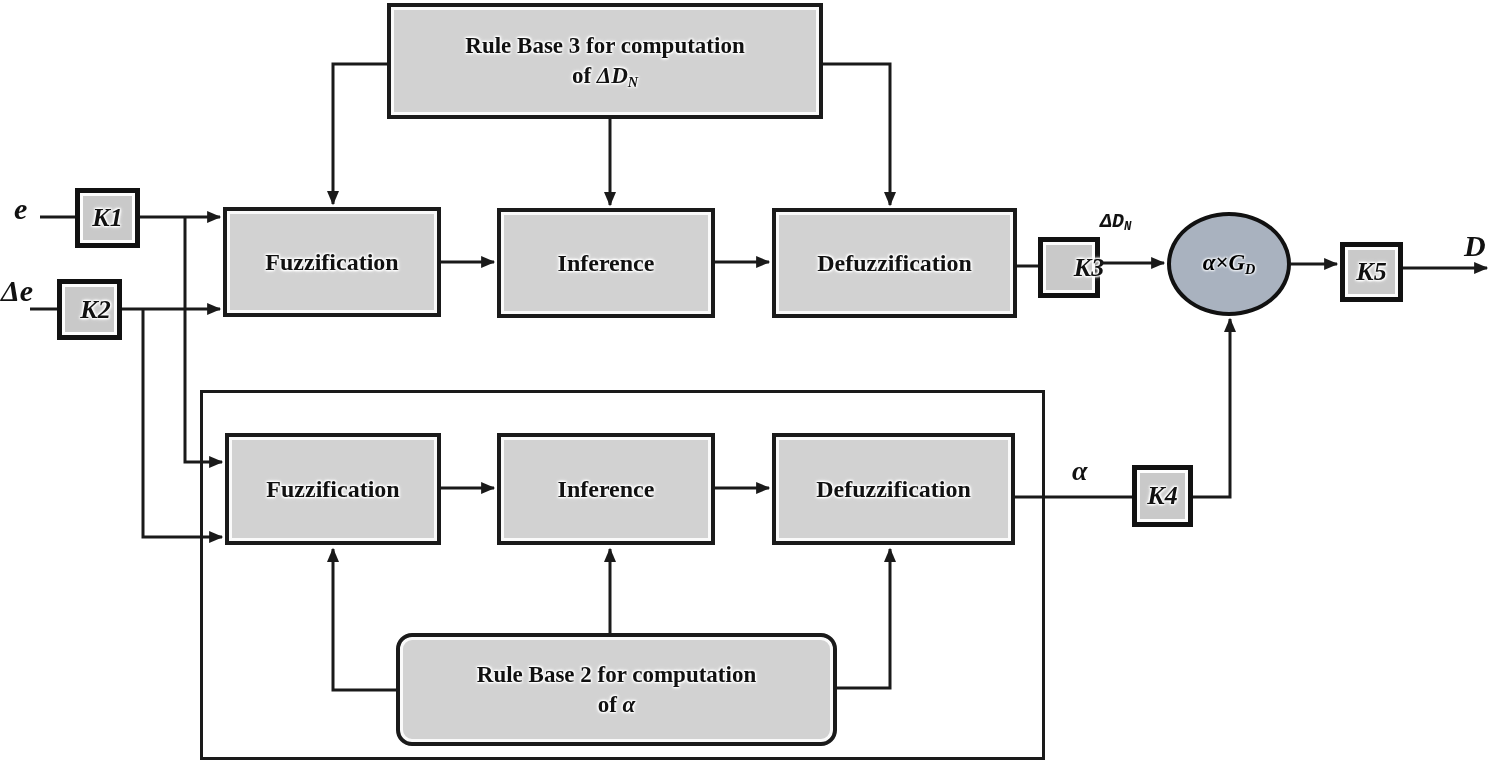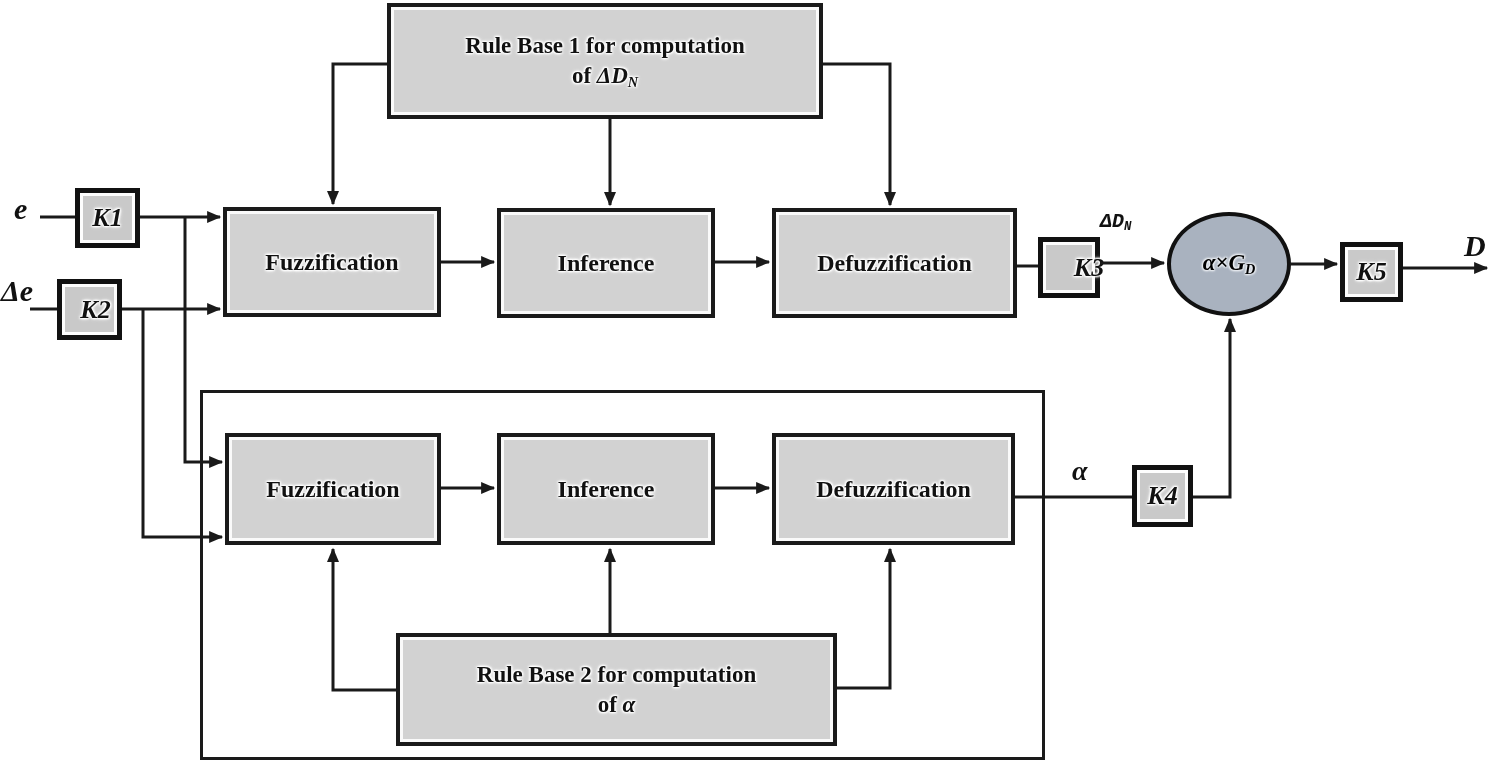--- a/index.html
+++ b/index.html
@@ -40,21 +40,21 @@
   .block,.container-box,.mult,.sig{z-index:2;}
 </style>
 </head>
 <body>
 
 <div id="stage">
 
   <div class="container-box" style="left:200px;top:390px;width:845px;height:370px;"></div>
 
   <div class="block rule" style="left:387px;top:3px;width:436px;height:116px;">
-    <span>Rule Base 1 for computation</span>
+    <span>Rule Base 3 for computation</span>
     <span>
       <span>of </span><span class="ital">ΔD</span><sub class="sb">N</sub>
     </span>
   </div>
 
   <div class="block proc" style="left:223px;top:207px;width:218px;height:110px;">
     <span>Fuzzification</span>
   </div>
   <div class="block proc" style="left:497px;top:208px;width:218px;height:110px;">
     <span>Inference</span>
@@ -66,21 +66,21 @@
   <div class="block proc" style="left:225px;top:433px;width:216px;height:112px;">
     <span>Fuzzification</span>
   </div>
   <div class="block proc" style="left:497px;top:433px;width:218px;height:112px;">
     <span>Inference</span>
   </div>
   <div class="block proc" style="left:772px;top:433px;width:243px;height:112px;">
     <span>Defuzzification</span>
   </div>
 
-  <div class="block rule" style="left:396px;top:633px;width:441px;height:113px;">
+  <div class="block rule" style="left:396px;top:633px;width:441px;height:113px;border-radius:16px;">
     <span>Rule Base 2 for computation</span>
     <span>
       <span>of </span><span class="ital">α</span>
     </span>
   </div>
 
   <div class="block gain" style="left:75px;top:188px;width:65px;height:60px;">
     <span>K1</span>
   </div>
   <div class="block gain" style="left:57px;top:279px;width:65px;height:61px;padding-left:12px;">

